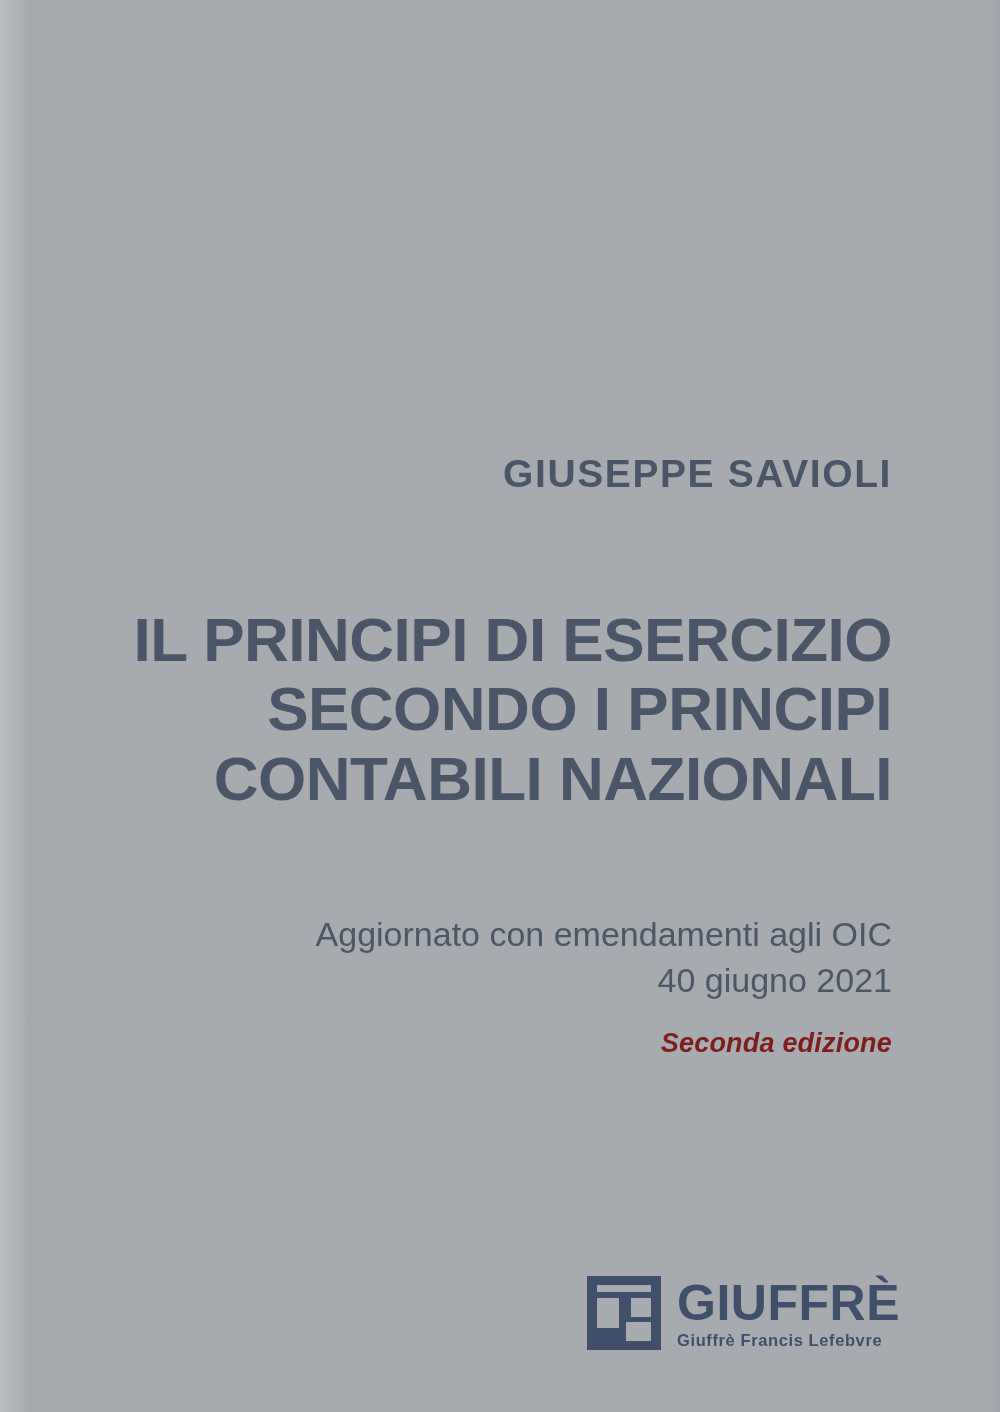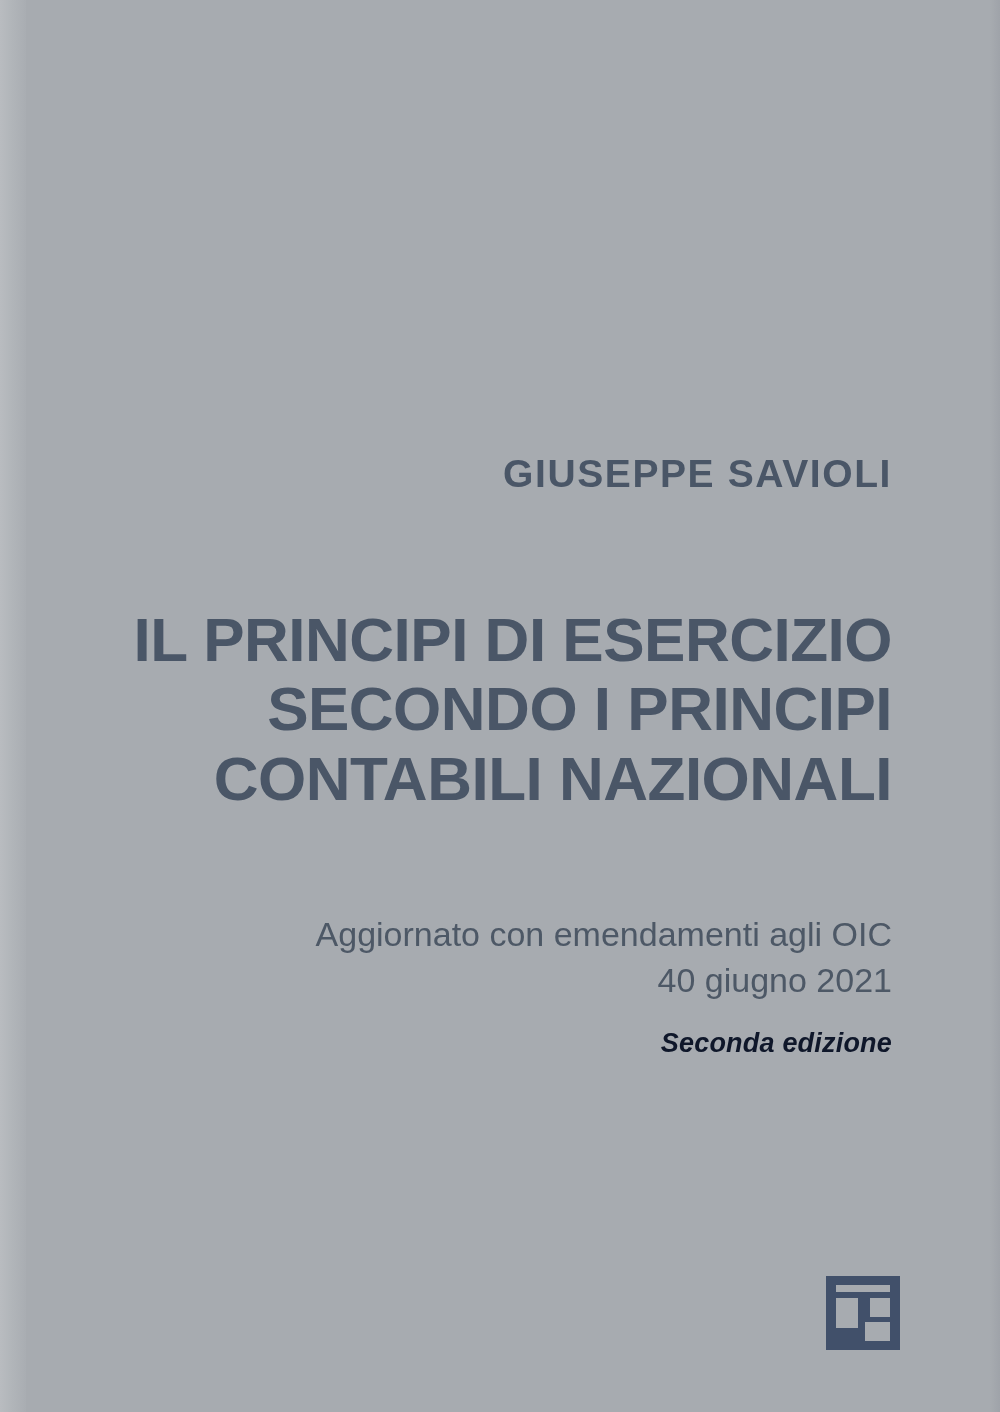--- a/index.html
+++ b/index.html
@@ -84,21 +84,21 @@
   .subtitle .line {
     display: block;
   }
   .edition {
     position: absolute;
     right: 108px;
     top: 1028px;
     font-size: 27px;
     font-style: italic;
     font-weight: bold;
-    color: #0f172a;
+    color: #7f1d1d;
     letter-spacing: 0.2px;
   }
   
   .logo {
     position: absolute;
     right: 100px;
     bottom: 62px;
     display: flex;
     align-items: center;
     gap: 16px;
@@ -158,15 +158,19 @@
   <div class="logo">
     <span class="logo-mark">
       <svg width="74" height="74" viewBox="0 0 74 74" xmlns="http://www.w3.org/2000/svg">
         <rect x="0" y="0" width="74" height="74" fill="#41506a"></rect>
         <rect x="10" y="9" width="54" height="7" fill="#a7abb0"></rect>
         <rect x="10" y="22" width="22" height="30" fill="#a7abb0"></rect>
         <rect x="44" y="22" width="20" height="19" fill="#a7abb0"></rect>
         <rect x="39" y="46" width="25" height="19" fill="#a7abb0"></rect>
       </svg>
     </span>
+    <span class="logo-text">
+      <span class="logo-name">GIUFFRÈ</span>
+      <span class="logo-sub">Giuffrè Francis Lefebvre</span>
+    </span>
   </div>
 
 </div>
 
 </body></html>

